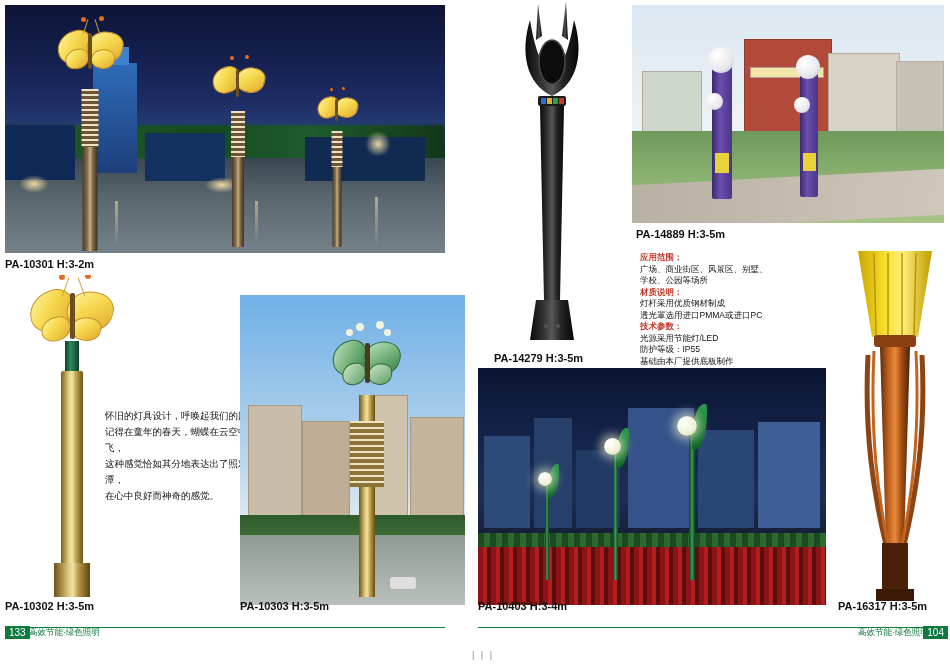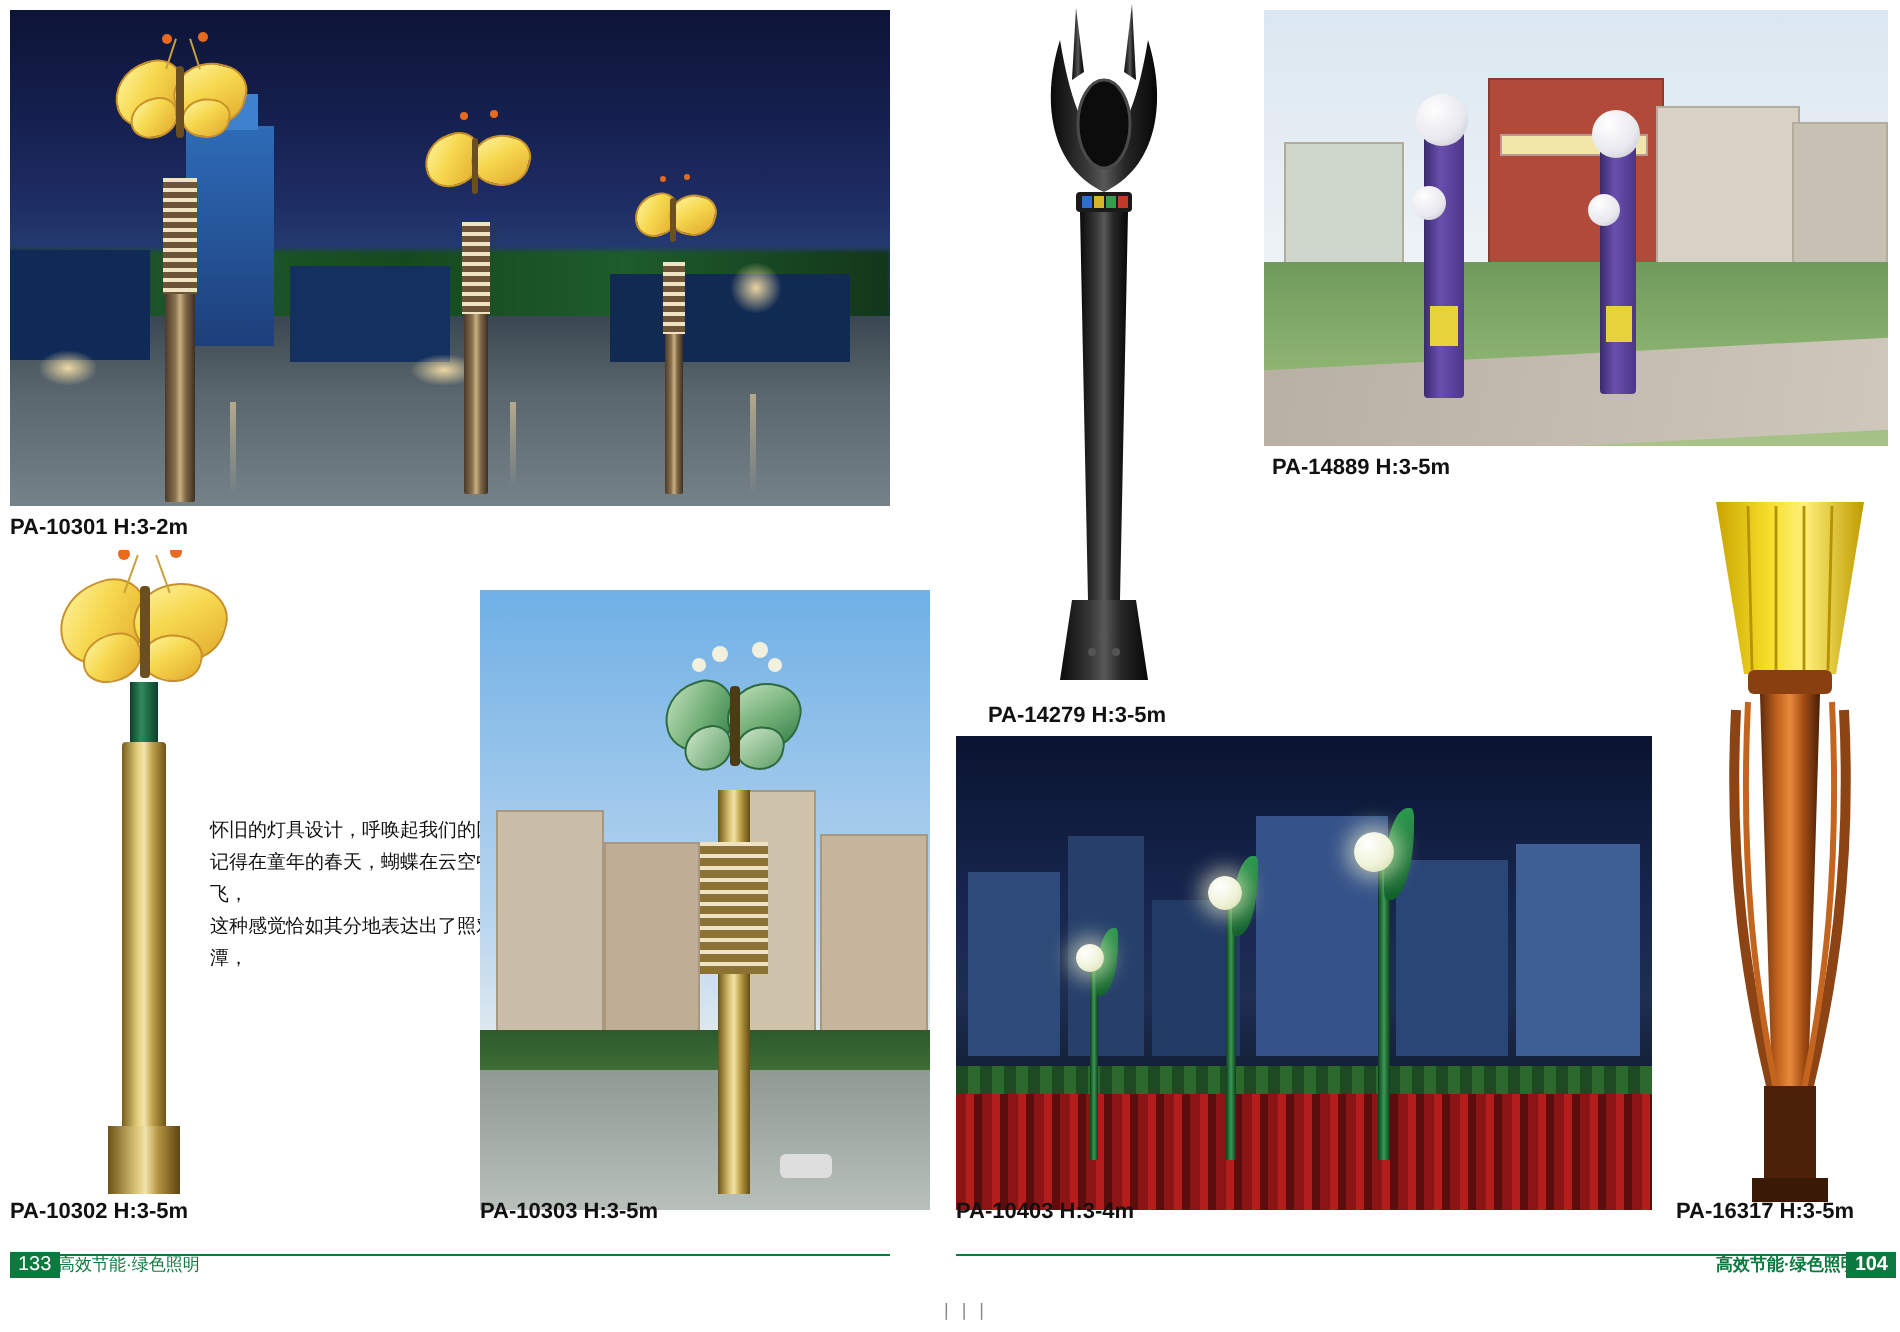--- a/index.html
+++ b/index.html
@@ -181,20 +181,21 @@
         <div class="dot" style="left:58px;top:-4px;width:6px;height:6px;"></div>
       </div>
     </div>
   </div>
   <div class="cap" style="left:5px;top:600px;">PA-10302 H:3-5m</div>
 
   <div class="desc">
     <div>怀旧的灯具设计，呼唤起我们的回忆。还</div>
     <div>记得在童年的春天，蝴蝶在云空中若隐若现飞，</div>
     <div>这种感觉恰如其分地表达出了照对心中陈潭，</div>
+    <div>在心中良好而神奇的感觉。</div>
   </div>
 
   <div class="photo" id="ph303">
     <div class="sky"></div>
     <div class="blk" style="left:8px;top:110px;width:52px;height:120px;"></div>
     <div class="blk" style="left:62px;top:126px;width:46px;height:104px;background:#bfae95;"></div>
     <div class="blk" style="left:120px;top:100px;width:46px;height:130px;background:#d0c3ab;"></div>
     <div class="blk" style="left:170px;top:122px;width:52px;height:108px;background:#c4b59c;"></div>
     <div class="grass"></div>
     <div class="road"></div>
@@ -267,20 +268,32 @@
     </div>
     <div style="position:absolute;left:160px;top:52px;width:34px;height:140px;">
       <div class="vpole" style="left:8px;top:10px;width:18px;height:130px;"></div>
       <div class="vball" style="left:4px;top:-2px;width:24px;height:24px;"></div>
       <div class="vball" style="left:2px;top:40px;width:16px;height:16px;"></div>
       <div style="position:absolute;left:11px;top:96px;width:13px;height:18px;background:#e8d23a;"></div>
     </div>
   </div>
   <div class="cap" style="left:636px;top:228px;">PA-14889 H:3-5m</div>
 
+  <div class="spec">
+    <div class="hd">应用范围：</div>
+    <div class="ln">广场、商业街区、风景区、别墅、</div>
+    <div class="ln">学校、公园等场所</div>
+    <div class="hd">材质说明：</div>
+    <div class="ln">灯杆采用优质钢材制成</div>
+    <div class="ln">透光罩选用进口PMMA或进口PC</div>
+    <div class="hd">技术参数：</div>
+    <div class="ln">光源采用节能灯/LED</div>
+    <div class="ln">防护等级：IP55</div>
+    <div class="ln">基础由本厂提供底板制作</div>
+  </div>
 
   <div class="photo" id="ph403">
     <div class="city">
       <div class="b" style="left:6px;top:48px;width:46px;height:92px;"></div>
       <div class="b" style="left:56px;top:30px;width:38px;height:110px;background:#26406b;"></div>
       <div class="b" style="left:150px;top:20px;width:66px;height:120px;background:#35538a;"></div>
       <div class="b" style="left:220px;top:42px;width:56px;height:98px;background:#2a4677;"></div>
       <div class="b" style="left:280px;top:34px;width:62px;height:106px;background:#3d5f96;"></div>
       <div class="b" style="left:98px;top:62px;width:44px;height:78px;background:#223b66;"></div>
     </div>
@@ -337,19 +350,19 @@
   <div class="cap" style="left:838px;top:600px;">PA-16317 H:3-5m</div>
 
   <div class="rule" style="left:5px;bottom:38px;width:440px;"></div>
   <div class="rule" style="left:478px;bottom:38px;width:466px;"></div>
 
   <div class="foot" style="left:5px;width:200px;">
     <span class="num" style="left:0;">133</span>
     <span class="txt" style="left:24px;">高效节能·绿色照明</span>
   </div>
 
-  <div class="foot" style="left:858px;width:90px;font-weight:bold;">
+  <div class="foot" style="left:858px;width:90px;">
     <span class="num" style="right:0;left:auto;">104</span>
     <span class="txt" style="left:0px;">高效节能·绿色照明</span>
   </div>
 
   <div class="crop" style="left:472px;">| | |</div>
 </div>
 
 </body></html>

